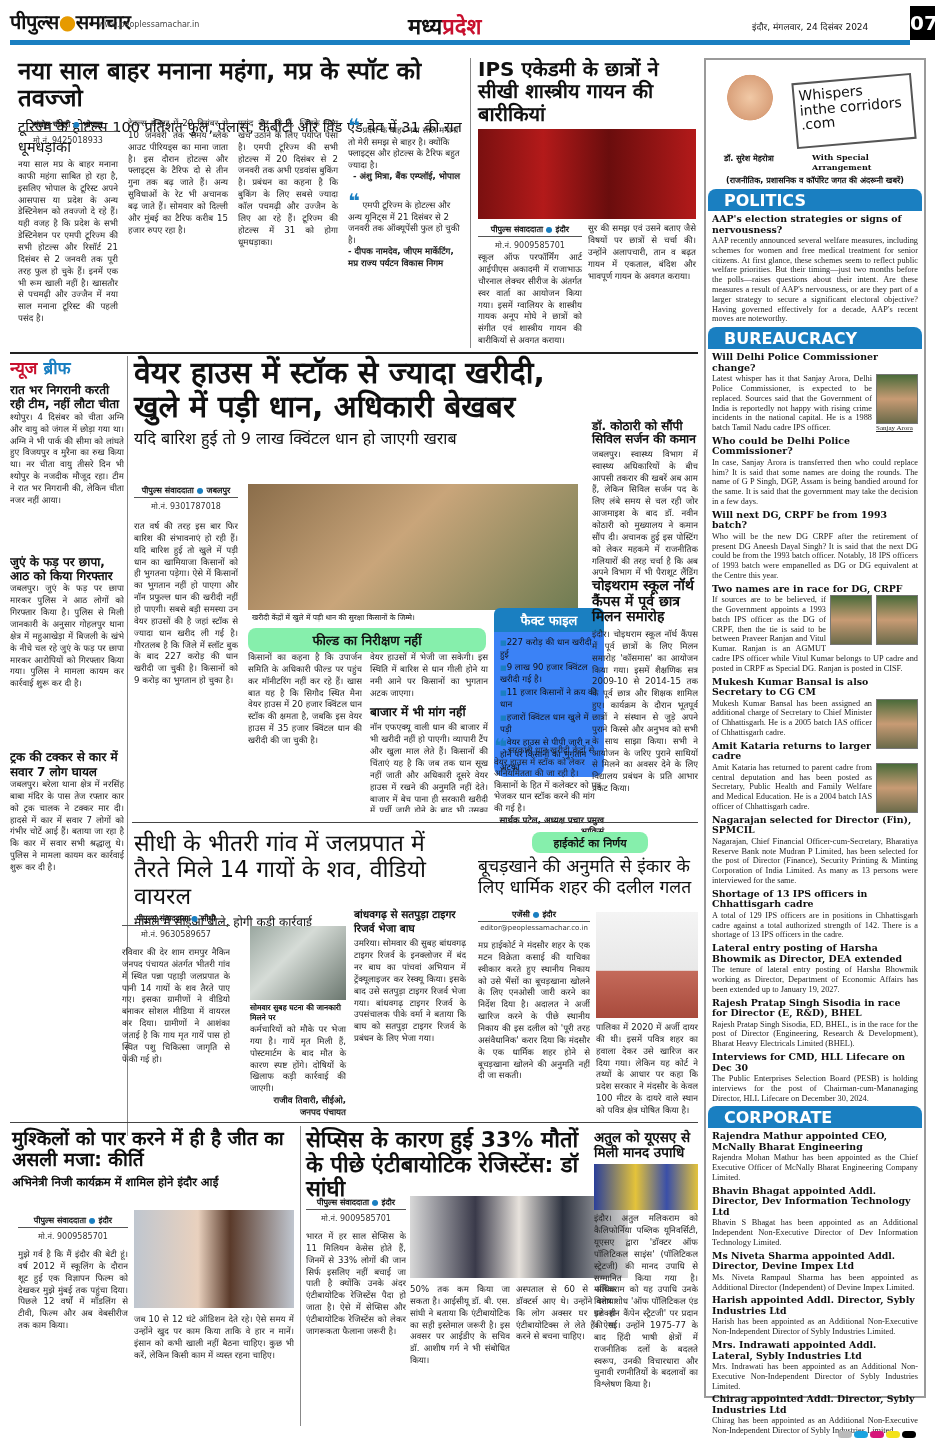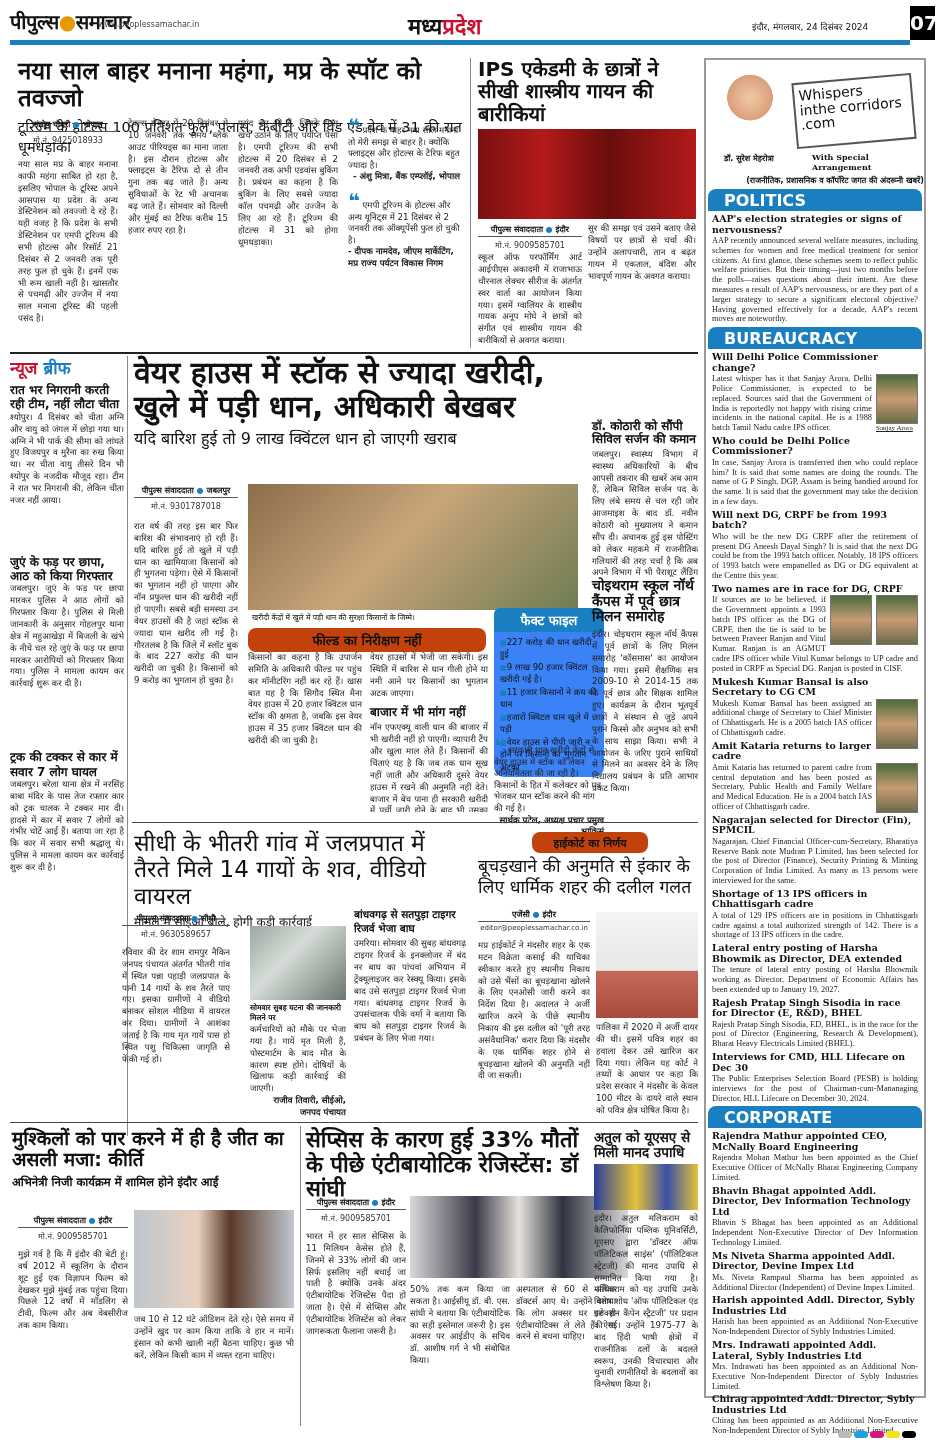--- a/index.html
+++ b/index.html
@@ -23,28 +23,28 @@
 .vrule{width:1px;background:#888}
 .hrule{height:2px;background:#222}
 .quote{font-size:8.6px;line-height:1.35;color:#222}
 .qmark{color:#1a7fc1;font-size:20px;font-weight:bold;line-height:0.8}
 .briefhead{font-size:17px;font-weight:bold}
 .brieftitle{font-size:12px;font-weight:bold;line-height:1.2}
 .fact{background:#3b82f6;border-radius:10px}
 .facthead{background:#1a7fc1;color:#fff;font-weight:bold;font-size:13px;text-align:center;border-radius:6px 6px 0 0;padding:3px 0}
 .fact ul{list-style:none;padding:4px 6px;font-size:8.6px;line-height:1.45}
 .fact li:before{content:"\25A0 ";color:#1a7fc1;font-size:7px}
-.pillhead{background:#c2410c;border-radius:8px;text-align:center;font-weight:bold;font-size:13px;padding:3px 16px}
+.pillhead{background:#86efac;border-radius:8px;text-align:center;font-weight:bold;font-size:13px;padding:3px 16px}
 
 .rcol{left:704px;top:58px;width:222px;height:1340px;border:2px solid #9a9a9a}
 .rtop{height:112px;position:relative}
 .rphoto{left:4px;top:4px;width:80px;height:84px;background:radial-gradient(circle at 50% 40%,#f1c9a6 0,#d9a07a 35%,#fff 36%)}
 .whisper{left:88px;top:18px;width:120px;height:66px;border:2px solid #555;background:#fff;transform:rotate(-5deg);font-family:"DejaVu Sans",sans-serif;font-size:14px;line-height:1.05;padding:4px}
 .rauthor{font-size:8px;font-weight:bold}
-.rnote{font-size:8px;text-align:right;font-weight:bold;padding:2px 0}
+.rnote{font-size:8px;text-align:center;font-weight:bold;padding:2px 0}
 .rband{background:#1a7fc1;color:#fff;font-weight:bold;font-size:16px;padding:2px 0 1px 16px;border-radius:8px 8px 0 0;margin:2px 2px 0}
 .rh{font-family:"DejaVu Serif",serif;font-weight:bold;font-size:9.4px;line-height:1.12;margin:3px 6px 1px}
 .rb{font-family:"Liberation Serif",serif;font-size:8.3px;line-height:1.18;margin:0 6px;text-align:justify;color:#222}
 .rimg{float:right;width:42px;height:50px;margin:0 0 2px 4px;background:linear-gradient(#4a6b3a,#c89b74 50%,#6b6b4a);border:1px solid #777}
 .rcap{float:right;clear:right;width:42px;font-size:7px;text-decoration:underline;margin:-2px 0 2px 4px;font-family:"Liberation Serif",serif}
 .dots{left:836px;top:1423px}
 .dots span{display:inline-block;width:14px;height:7px;border-radius:4px;margin-left:2px}
 </style>
 </head>
 <body>
@@ -122,21 +122,21 @@
   <div class="rh">Shortage of 13 IPS officers in Chhattisgarh cadre</div>
   <div class="rb">A total of 129 IPS officers are in positions in Chhattisgarh cadre against a total authorized strength of 142. There is a shortage of 13 IPS officers in the cadre.</div>
   <div class="rh">Lateral entry posting of Harsha Bhowmik as Director, DEA extended</div>
   <div class="rb">The tenure of lateral entry posting of Harsha Bhowmik working as Director, Department of Economic Affairs has been extended up to January 19, 2027.</div>
   <div class="rh">Rajesh Pratap Singh Sisodia in race for Director (E, R&amp;D), BHEL</div>
   <div class="rb">Rajesh Pratap Singh Sisodia, ED, BHEL, is in the race for the post of Director (Engineering, Research &amp; Development), Bharat Heavy Electricals Limited (BHEL).</div>
   <div class="rh">Interviews for CMD, HLL Lifecare on Dec 30</div>
   <div class="rb">The Public Enterprises Selection Board (PESB) is holding interviews for the post of Chairman-cum-Mananaging Director, HLL Lifecare on December 30, 2024.</div>
 
   <div class="rband" style="margin-top:3px">CORPORATE</div>
-  <div class="rh">Rajendra Mathur appointed CEO, McNally Board Engineering</div>
+  <div class="rh">Rajendra Mathur appointed CEO, McNally Bharat Engineering</div>
   <div class="rb">Rajendra Mohan Mathur has been appointed as the Chief Executive Officer of McNally Bharat Engineering Company Limited.</div>
   <div class="rh">Bhavin Bhagat appointed Addl. Director, Dev Information Technology Ltd</div>
   <div class="rb">Bhavin S Bhagat has been appointed as an Additional Independent Non-Executive Director of Dev Information Technology Limited.</div>
   <div class="rh">Ms Niveta Sharma appointed Addl. Director, Devine Impex Ltd</div>
   <div class="rb">Ms. Niveta Rampaul Sharma has been appointed as Additional Director (Independent) of Devine Impex Limited.</div>
   <div class="rh">Harish appointed Addl. Director, Sybly Industries Ltd</div>
   <div class="rb">Harish has been appointed as an Additional Non-Executive Non-Independent Director of Sybly Industries Limited.</div>
   <div class="rh">Mrs. Indrawati appointed Addl. Lateral, Sybly Industries Ltd</div>
   <div class="rb">Mrs. Indrawati has been appointed as an Additional Non-Executive Non-Independent Director of Sybly Industries Limited.</div>
   <div class="rh">Chirag appointed Addl. Director, Sybly Industries Ltd</div>

